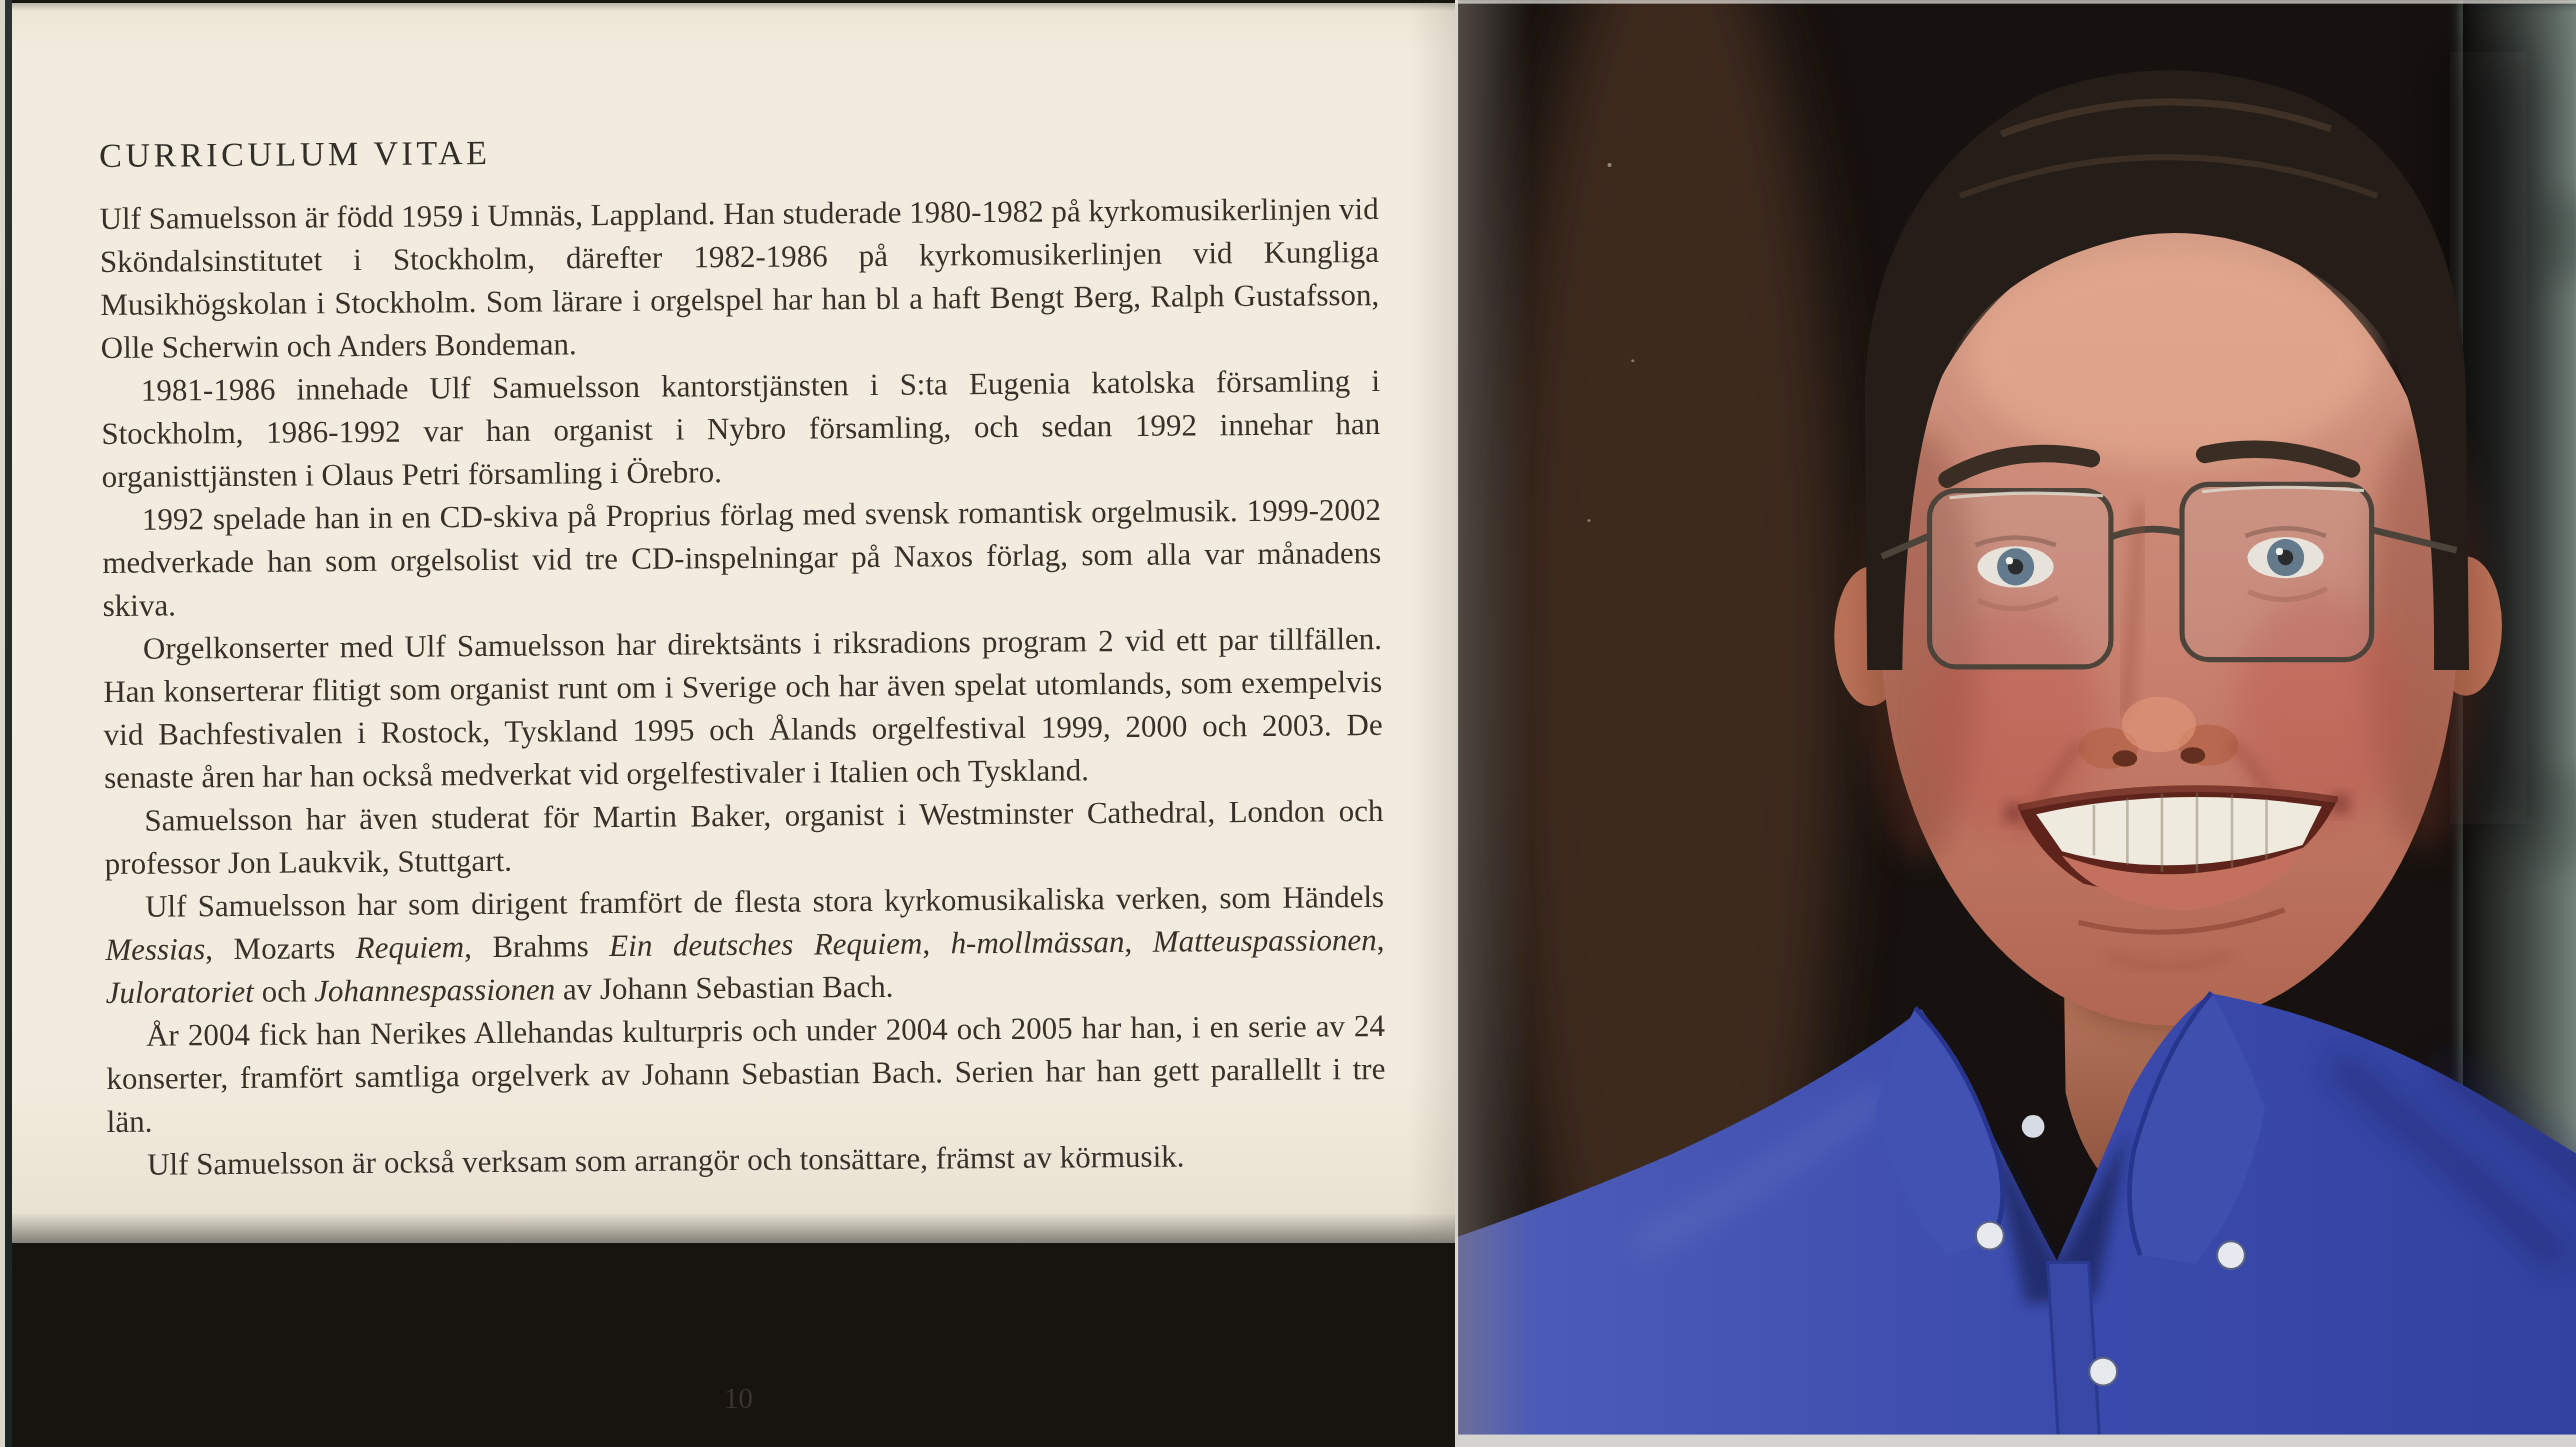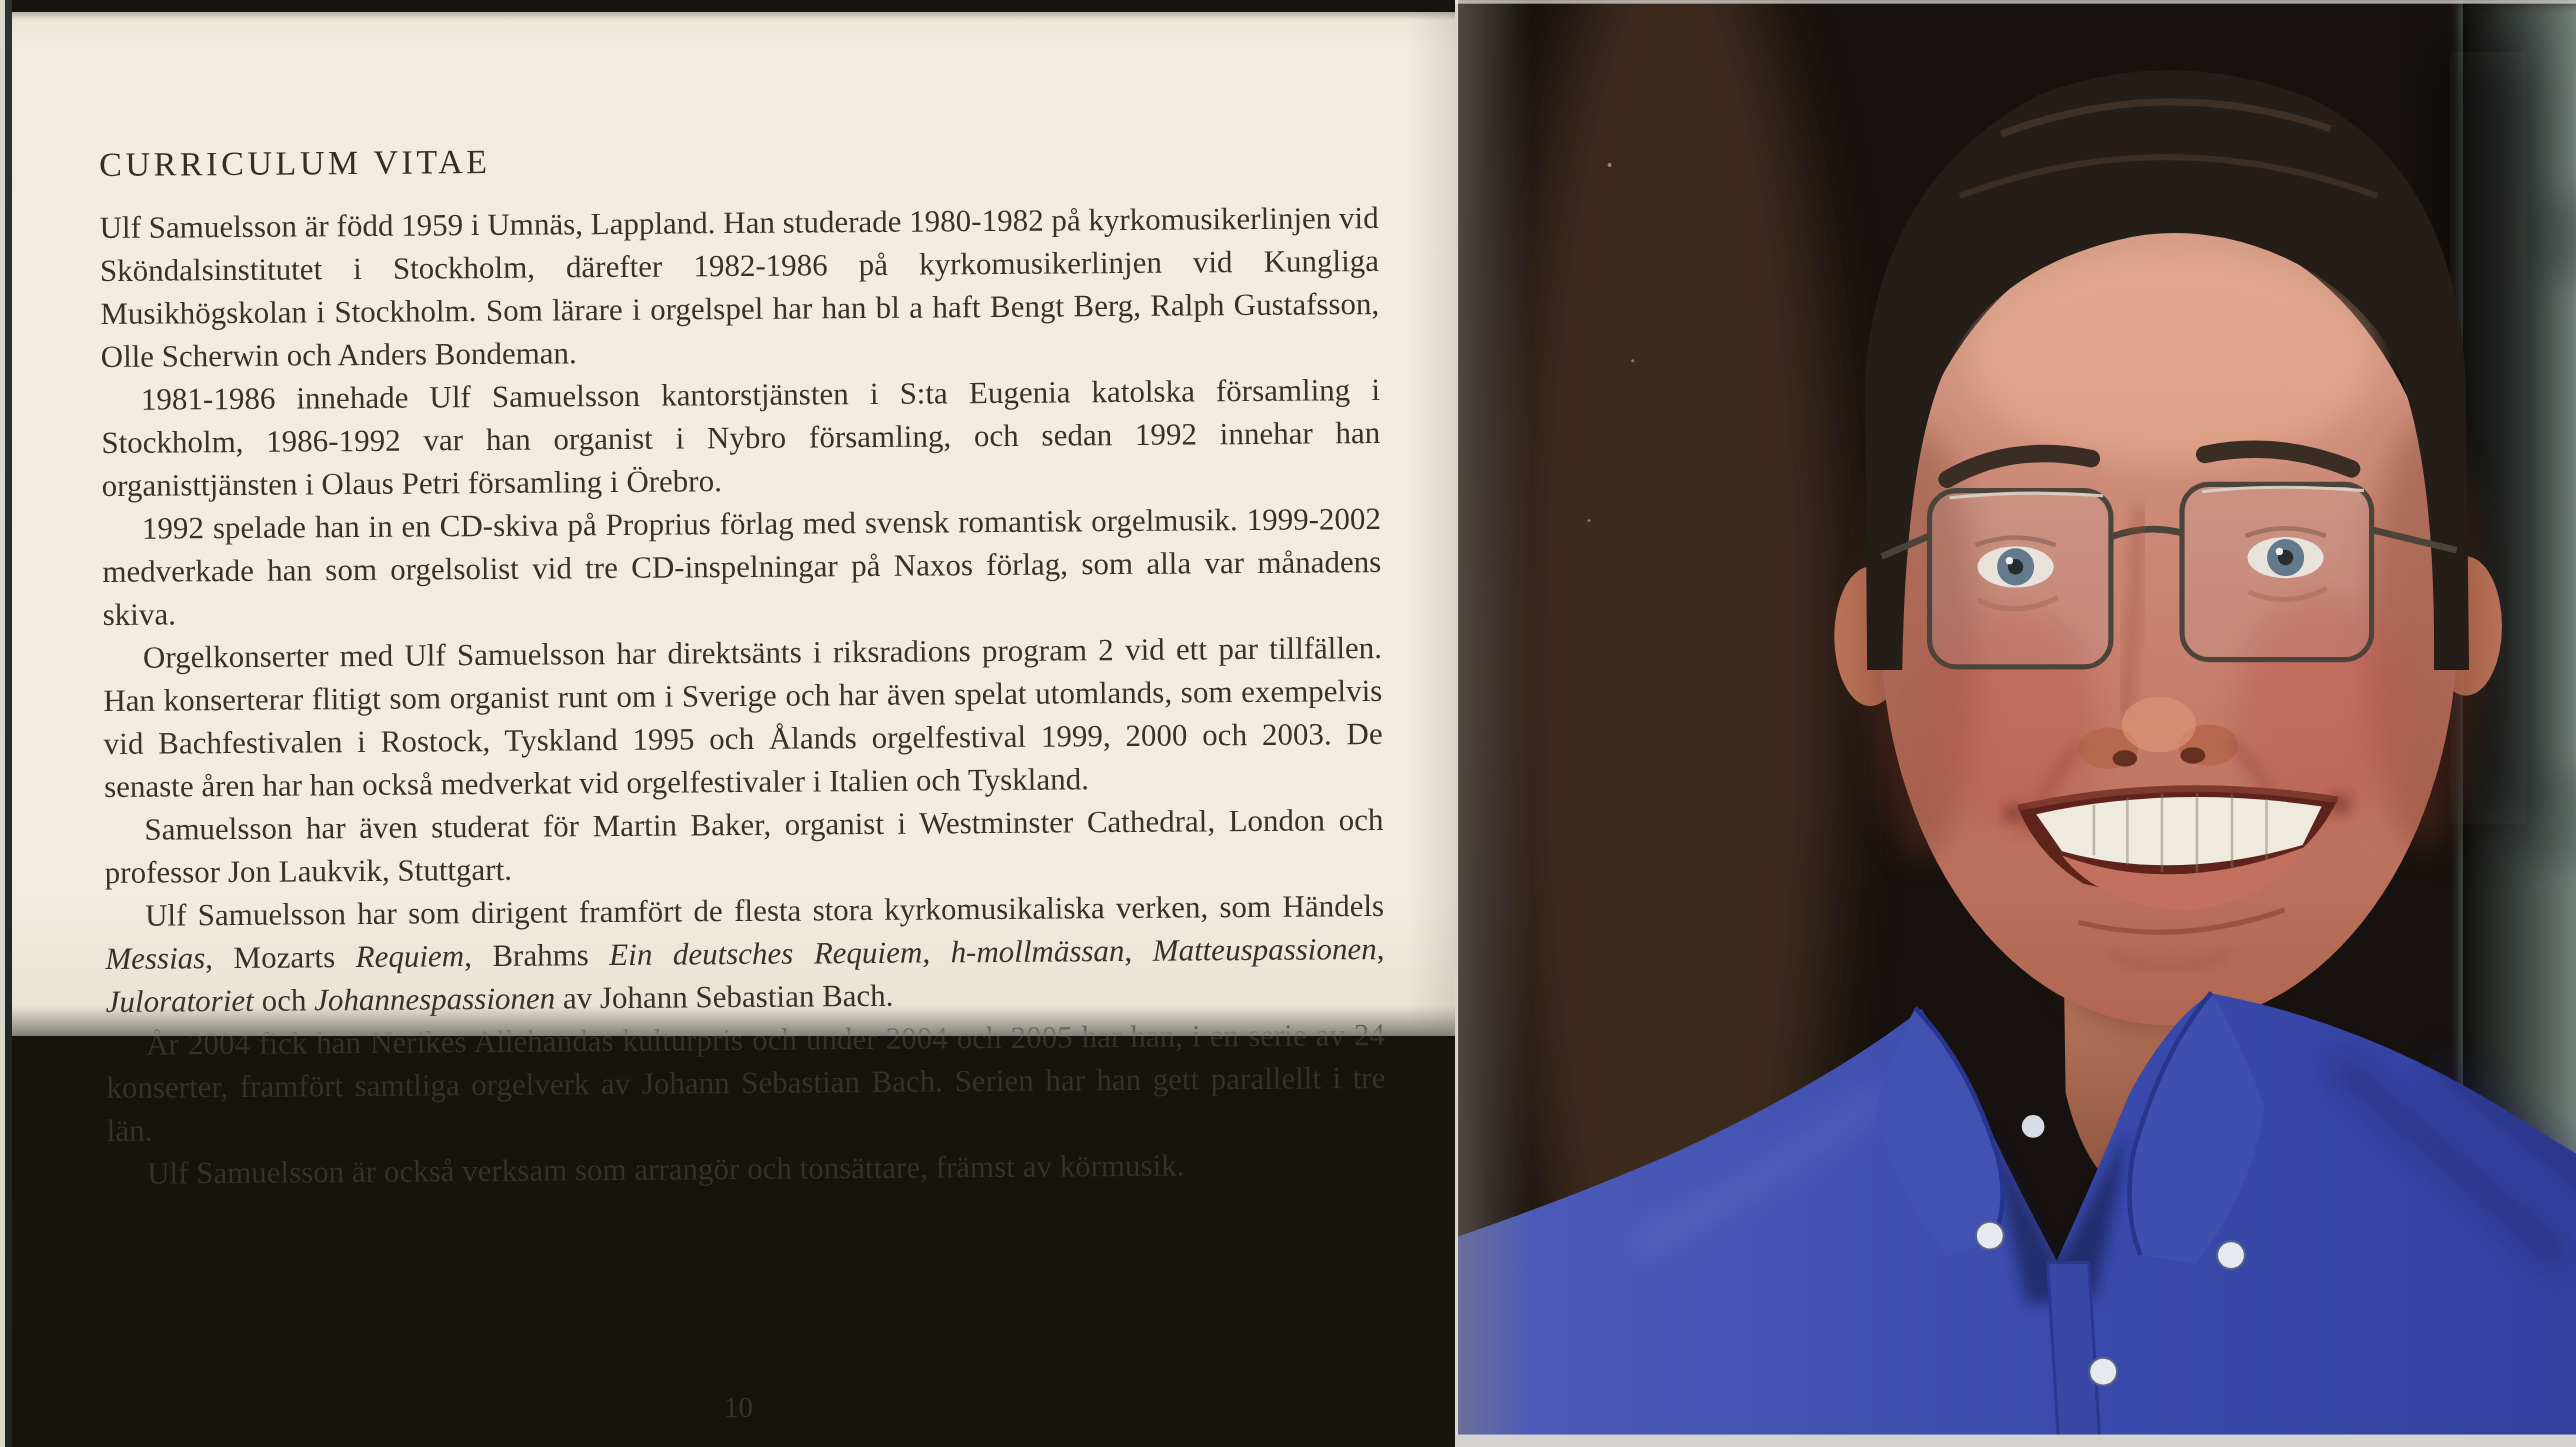--- a/index.html
+++ b/index.html
@@ -5,21 +5,21 @@
   html,body{margin:0;padding:0;background:#101010;}
   .scan{position:relative;width:2907px;height:1448px;overflow:hidden;
         font-family:"Liberation Serif","DejaVu Serif",serif;background:#17130f;}
 
   
   .edge-left-white{position:absolute;left:0;top:0;width:4.6px;height:1448px;background:#d9d6cc;}
   .edge-left-dark{position:absolute;left:4.6px;top:0;width:7.2px;height:1448px;
         background:linear-gradient(180deg,#2b3330 0%,#232b28 55%,#1d2522 100%);}
 
   
-  .left-page{position:absolute;left:12px;top:12px;width:1443px;height:1024px;
+  .left-page{position:absolute;left:12px;top:3px;width:1443px;height:1240px;
         background:linear-gradient(180deg,#e9e4d4 0%,#f1ecdd 4%,#f1ecdd 86%,#e8e3d3 97%,#ddd8c8 100%);}
   .left-page .top-shade{position:absolute;left:0;top:0;width:100%;height:8.2px;
         background:linear-gradient(180deg,rgba(104,100,92,.38),rgba(104,100,92,0));}
   .left-page .right-shade{position:absolute;right:0;top:0;width:46px;height:100%;
         background:linear-gradient(270deg,rgba(90,82,72,.14),rgba(90,82,72,0));}
   .left-page .bottom-shadow{position:absolute;left:0;bottom:0;width:100%;height:30px;
         background:linear-gradient(180deg,rgba(118,114,106,0) 0%,rgba(118,114,106,.3) 40%,#84817a 100%);}
 
   .page-content{position:absolute;left:87px;top:130px;width:1279px;
         transform:rotate(-0.45deg);transform-origin:40% 0;

